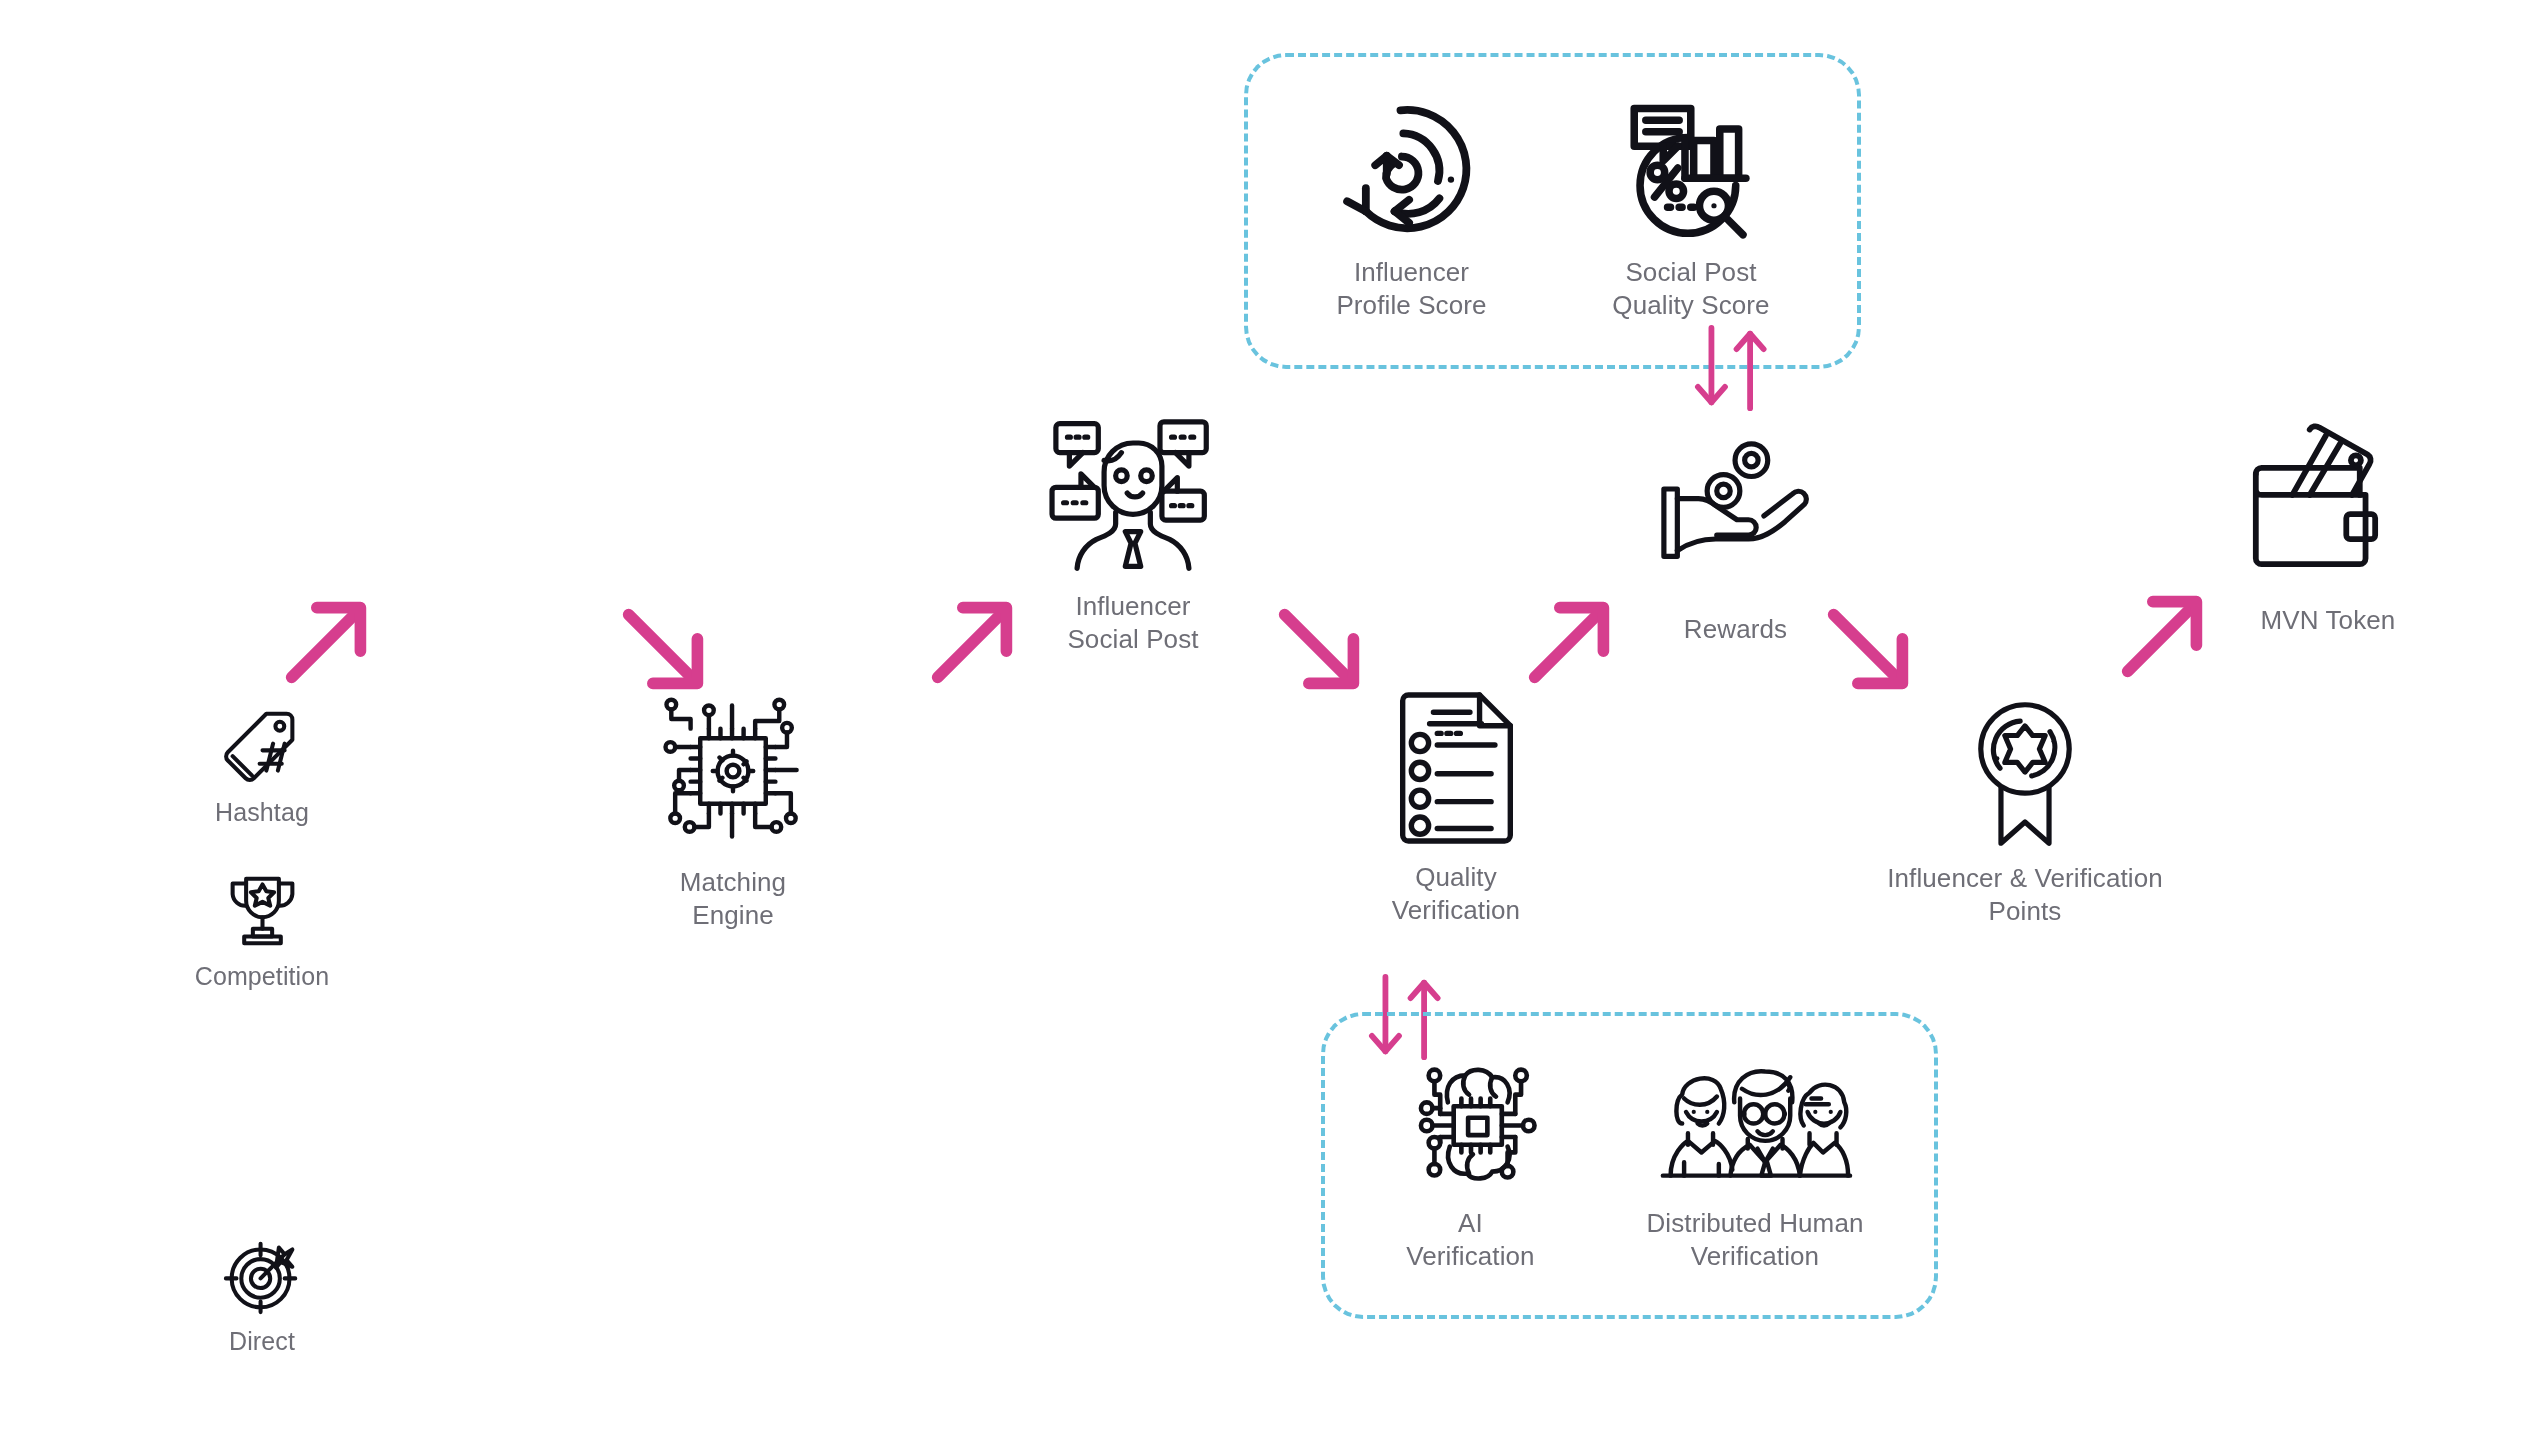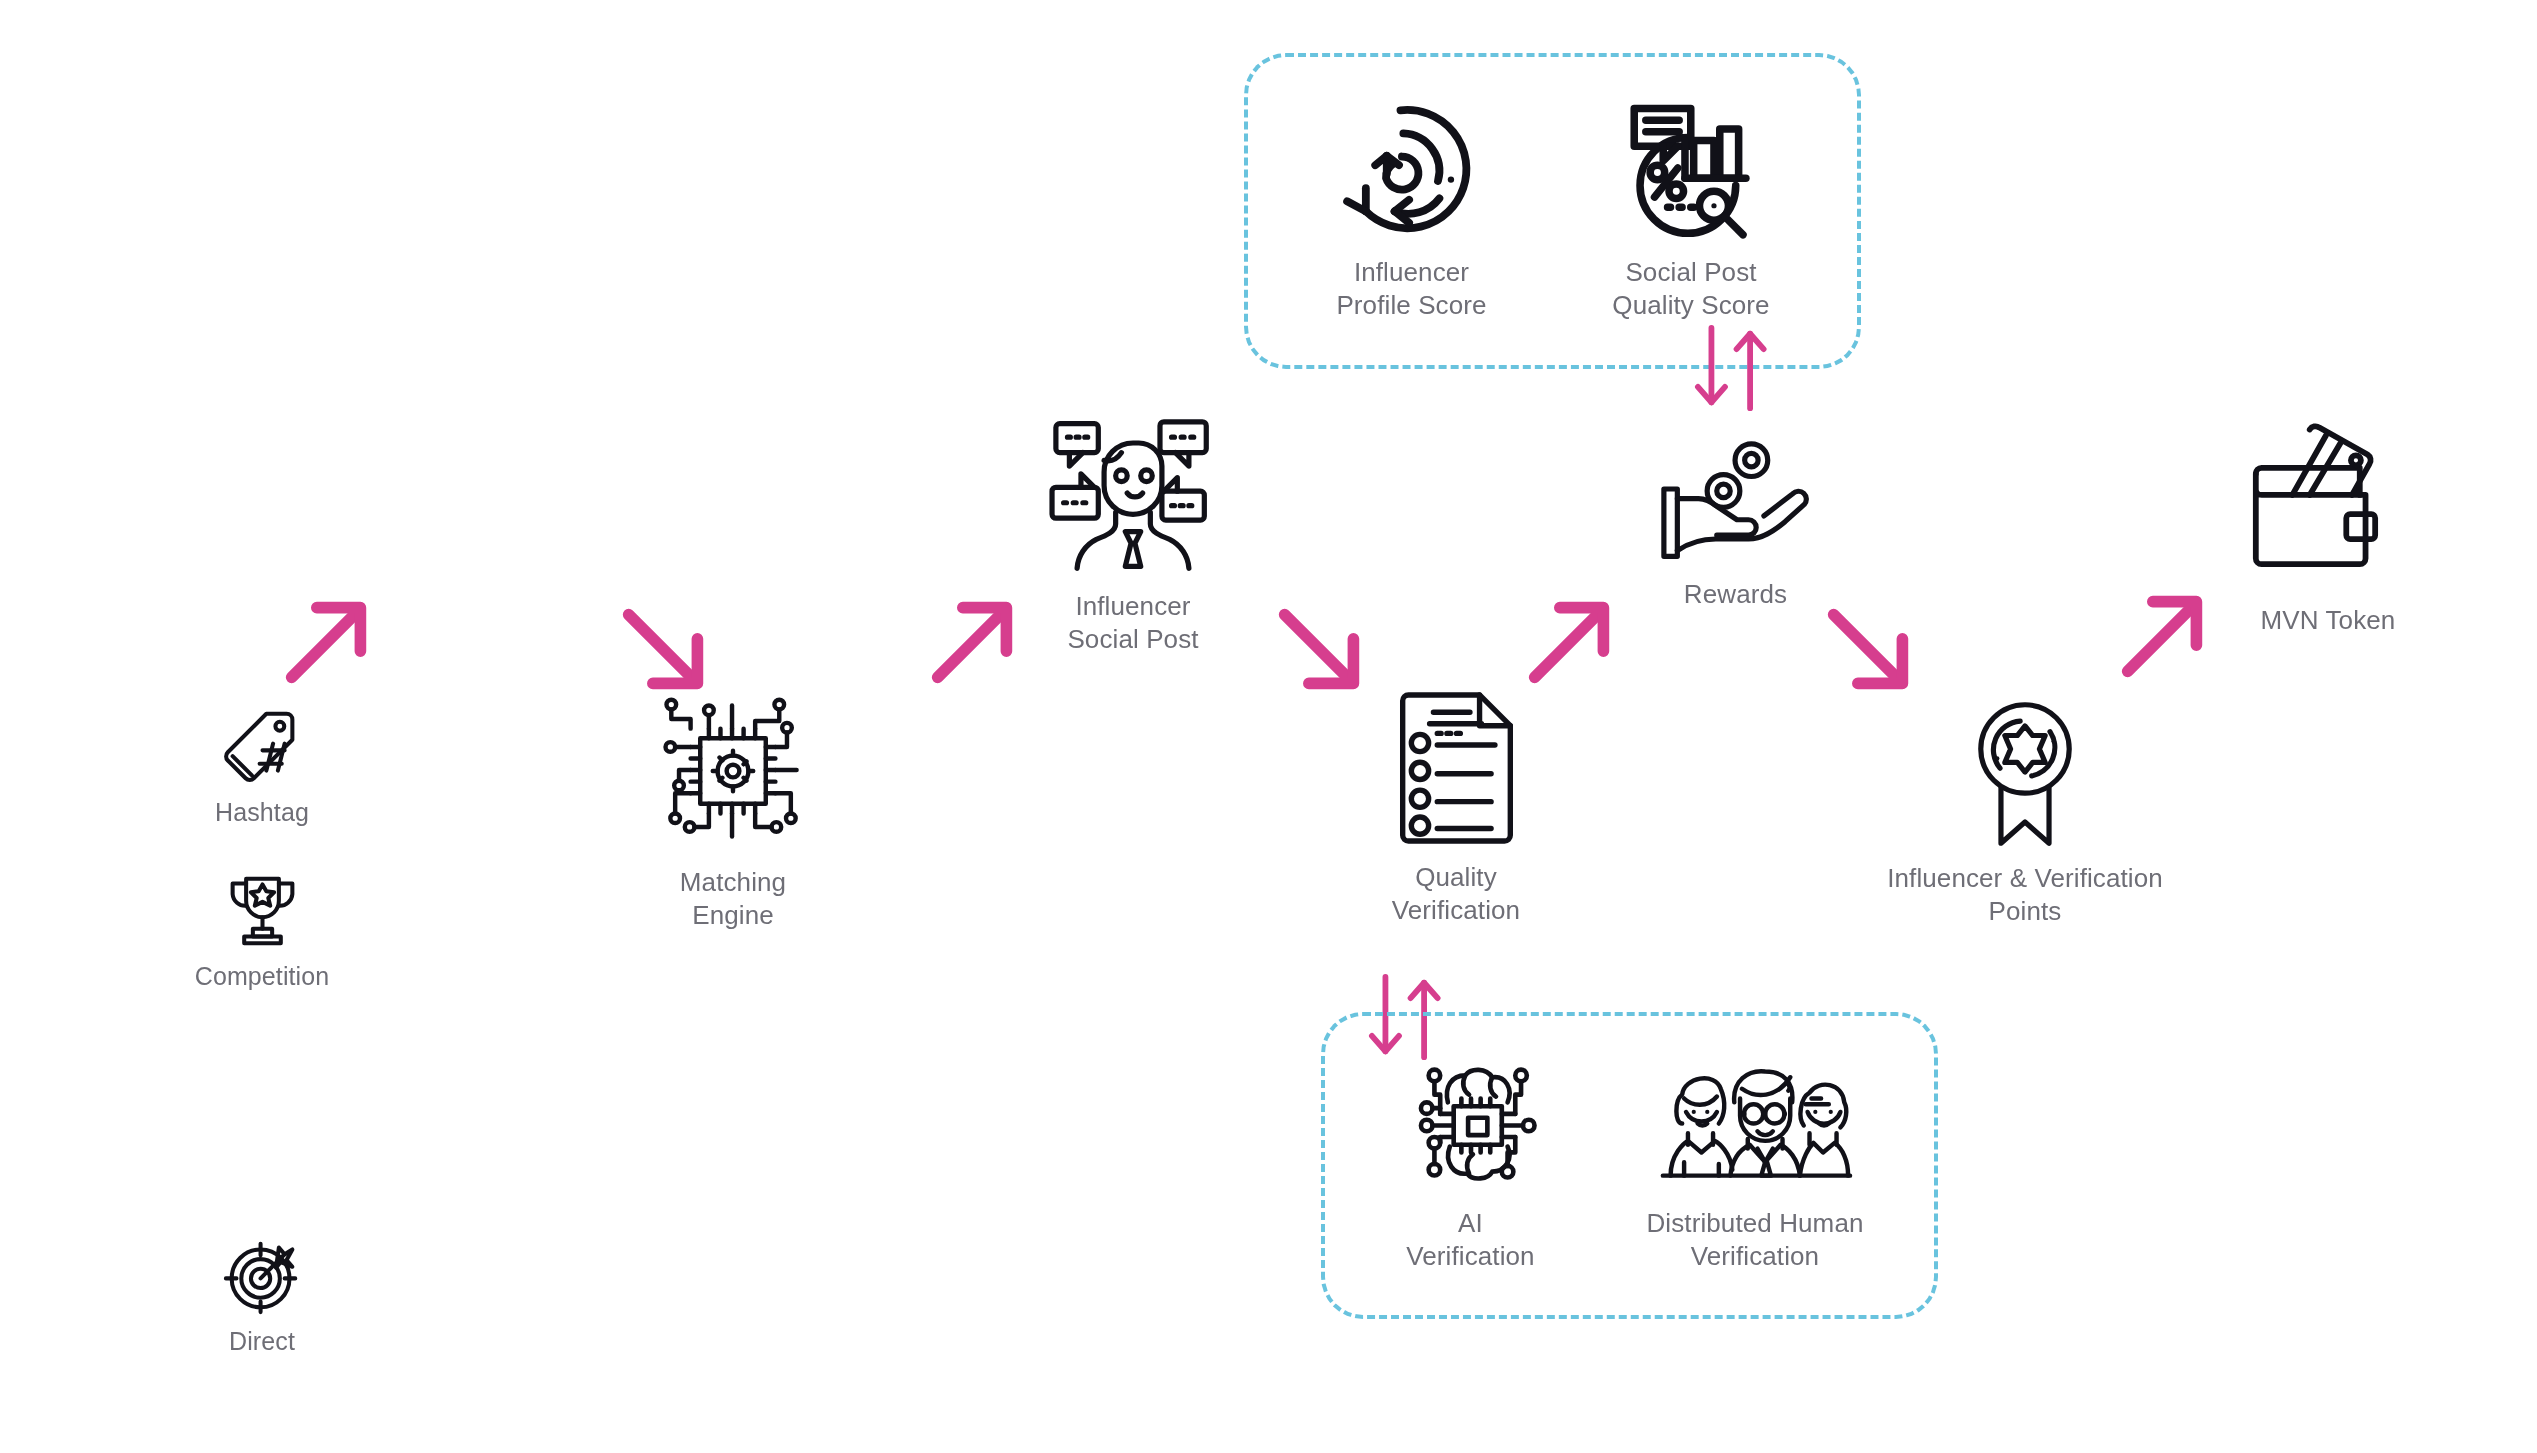--- a/index.html
+++ b/index.html
@@ -317,21 +317,21 @@
 
   <div class="arrow" style="left:1523px;top:596px;">
     <svg width="93" height="93" viewBox="0 0 96 96">
       <g fill="none" stroke="#d63e8e" stroke-width="12" stroke-linecap="round" stroke-linejoin="round">
         <path d="M12 84 L82 14"></path>
         <path d="M38 12 L83 12 L83 57"></path>
       </g>
     </svg>
   </div>
 
-  <div class="node" style="left:1639px;top:439px;width:193px;">
+  <div class="node" style="left:1639px;top:439px;width:193px;gap:35px;">
     <span class="glyph">
       <svg width="160" height="125" viewBox="0 0 166 130">
         <g fill="none" stroke="#111118" stroke-width="5.4" stroke-linecap="round" stroke-linejoin="round">
           <circle cx="99" cy="22" r="17"></circle>
           <circle cx="99" cy="22" r="7"></circle>
           <circle cx="70" cy="54" r="17"></circle>
           <circle cx="70" cy="54" r="7"></circle>
           <rect x="8" y="52" width="14" height="70"></rect>
           <path d="M22 62 H44 C52 62 58 66 63 70 L84 84 H96 A8 8 0 0 1 96 100 H63"></path>
           <path d="M22 116 C34 108 46 104 62 104 H96 C110 104 122 96 134 86 L154 68 A8 8 0 0 0 142 57 L112 80"></path>

